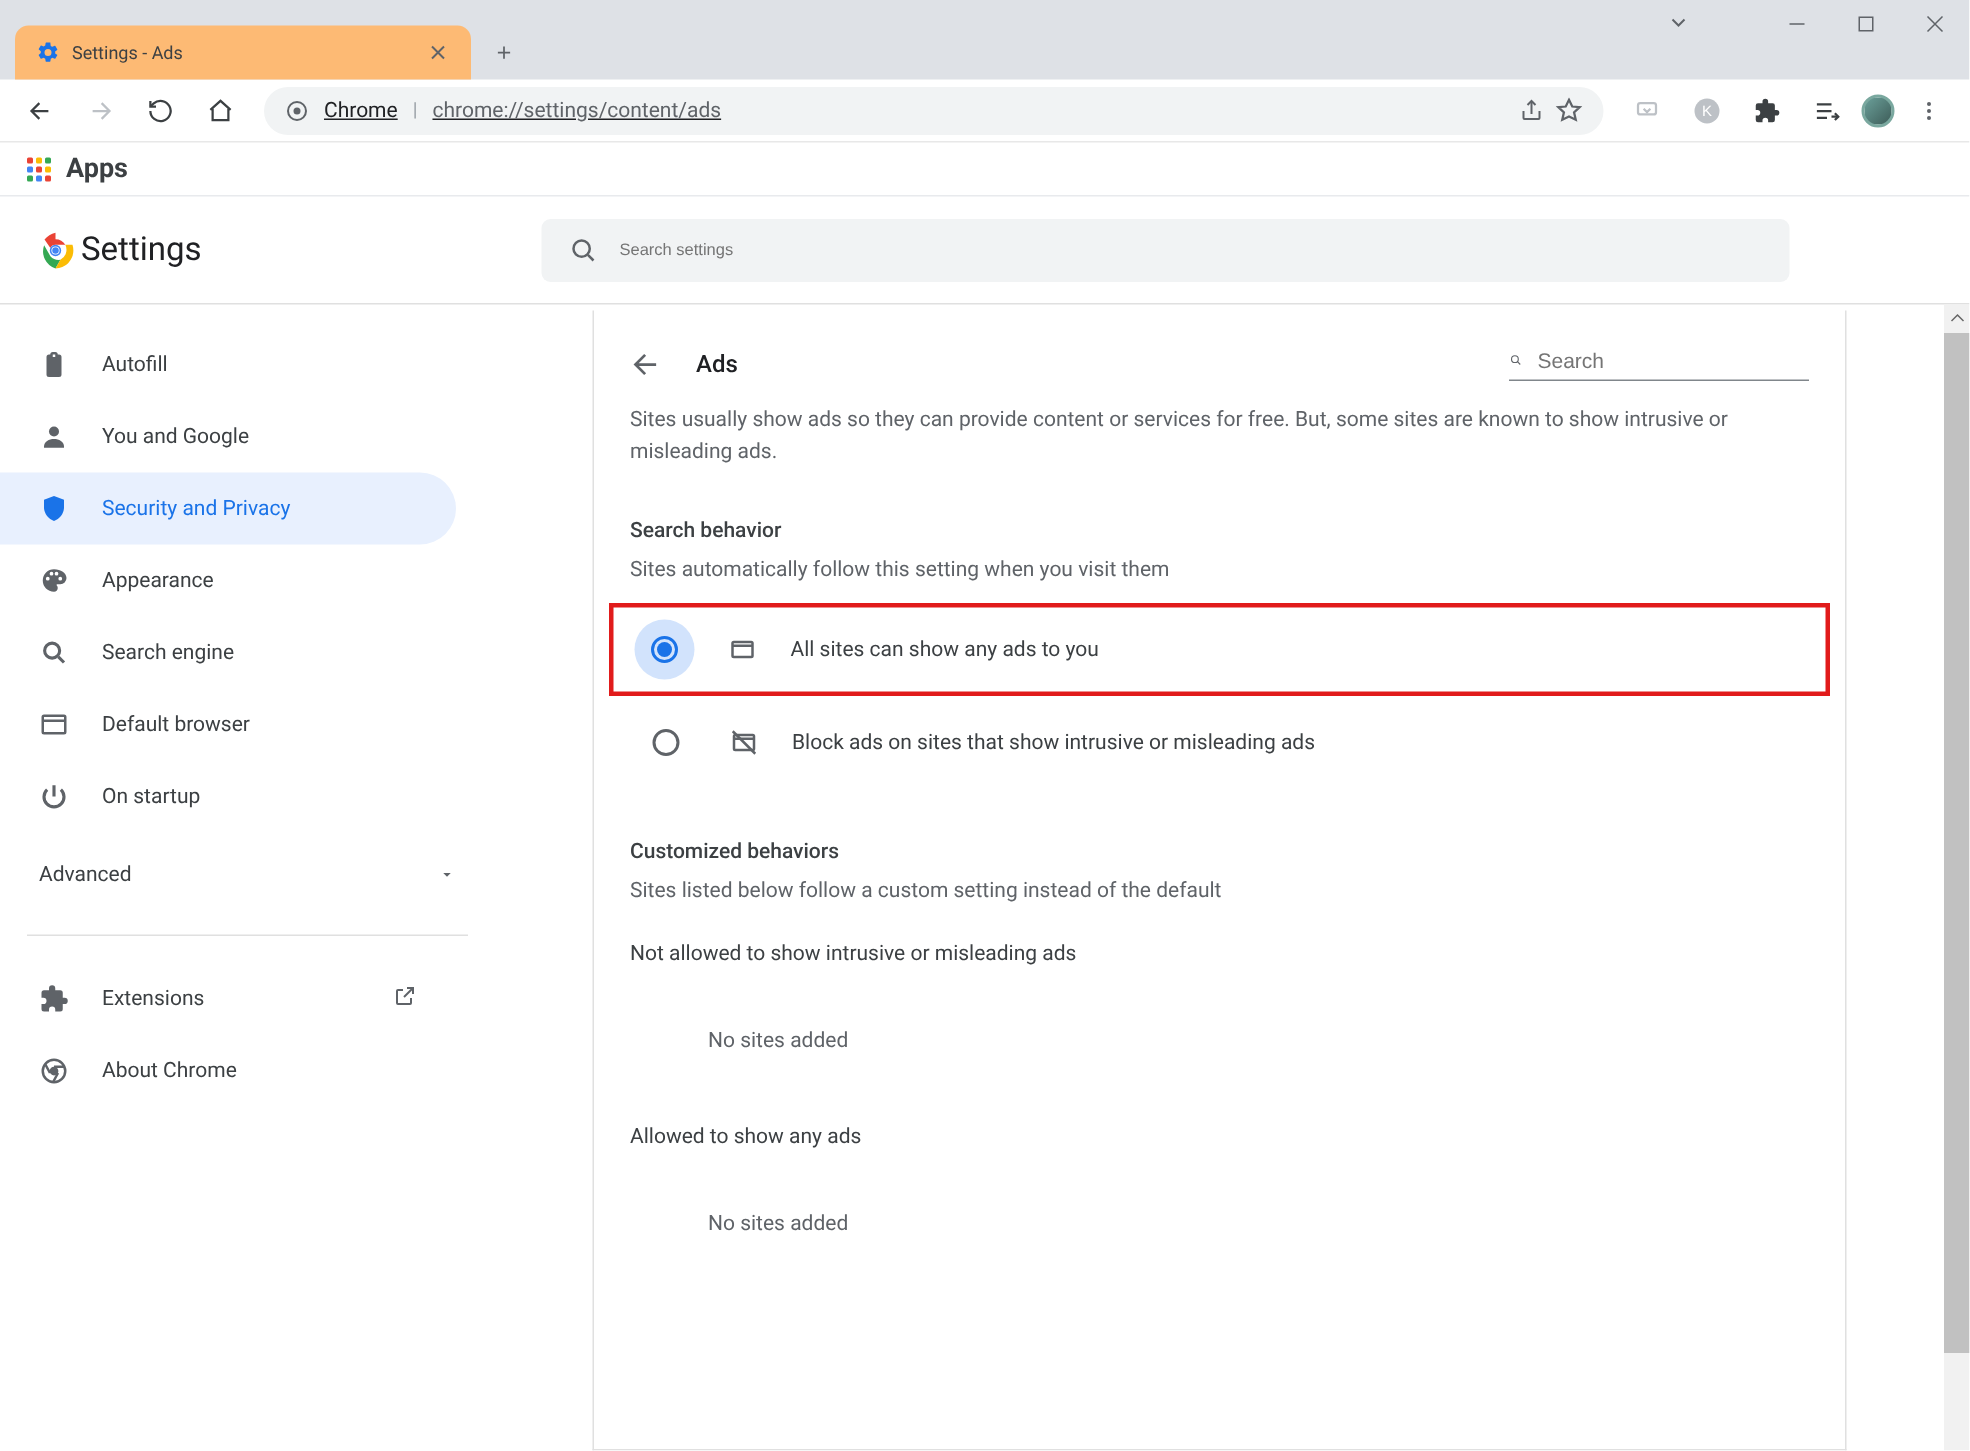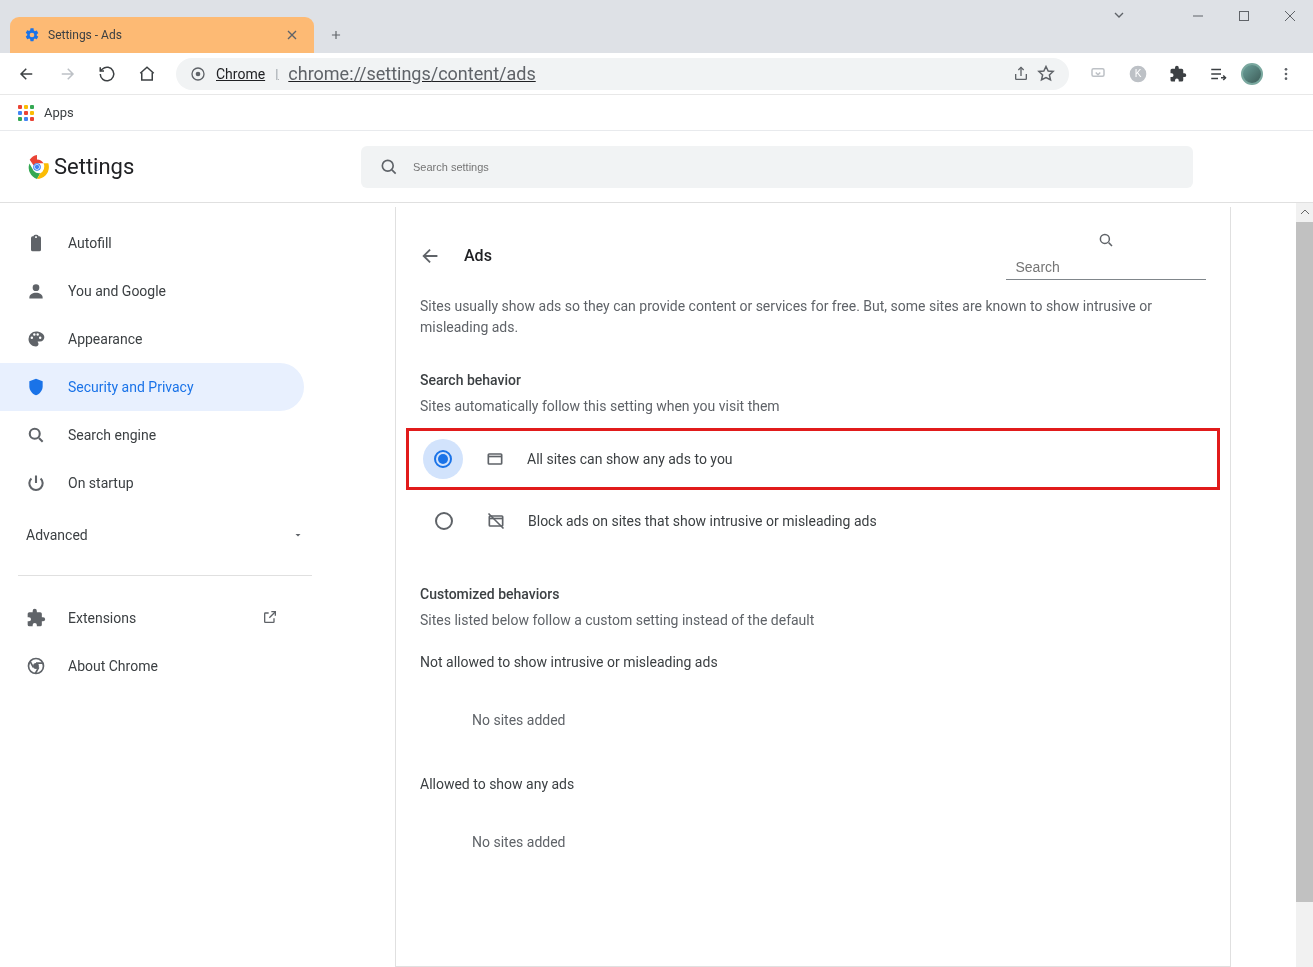--- a/index.html
+++ b/index.html
@@ -18,30 +18,30 @@
 .titlebar-chevron { position:absolute; right:186px; top:7px; color:#5f6368;}
 
 
 .toolbar { height: 42px; background:#fff; display:flex; align-items:center; padding: 0 10px; gap:6px; border-bottom: 1px solid #e8e8e8; }
 .tb-icon { width:34px; height:34px; display:flex; align-items:center; justify-content:center; color:#5f6368; border-radius:50%; }
 .tb-icon.disabled { color:#bdc1c6; }
 .omnibox { flex:1; height:32px; background:#f1f3f4; border-radius:16px; display:flex; align-items:center; padding:0 14px; gap:10px; margin:0 6px;text-decoration:underline; }
 .omnibox .chrome-icon{ color:#5f6368; width:16px;height:16px;}
 .omni-chrome { color:#202124; font-size:14px;}
 .omni-sep { color:#9aa0a6; }
-.omni-url { color:#5f6368; font-size:18px; flex:1;}
+.omni-url { color:#5f6368; font-size:14px; flex:1;}
 .omni-actions{display:flex; gap:8px; align-items:center;}
 .tb-right { display:flex; align-items:center; gap:6px; }
 .avatar{ width:22px;height:22px;border-radius:50%; background: linear-gradient(135deg,#6ba09a,#3d5c58); border:2px solid #7aa89f;}
 
 
 .bookbar { height:36px; display:flex; align-items:center; padding:0 18px; gap:10px; border-bottom:1px solid #e8eaed; }
 .apps-icon{display:grid;grid-template-columns:repeat(3,4px);grid-template-rows:repeat(3,4px);gap:2px;}
 .apps-icon span{width:4px;height:4px;border-radius:1px;}
-.bookbar-label{font-size:13px;color:#3c4043;}
+.bookbar-label{font-size:18px;color:#3c4043;font-weight:bold;}
 
 
 .settings-header{height:72px;display:flex;align-items:center;padding:0 24px;gap:4px;border-bottom:1px solid #e0e0e0;}
 .chrome-logo{width:26px;height:26px;}
 .settings-title{font-size:22px;color:#202124;font-weight:400;}
 .search-settings{margin-left:auto;margin-right:96px;width:832px;max-width:832px;height:42px;background:#f1f3f4;border-radius:6px;display:flex;align-items:center;padding:0 18px;gap:14px;color:#5f6368;}
 .search-settings input{border:none;background:transparent;outline:none;font-size:11px;flex:1;color:#3c4043;}
 
 
 .main{display:flex;height:calc(967px - 53px - 42px - 36px - 72px); position:relative;}
@@ -56,21 +56,21 @@
 .side-item.active .s-icon{color:#1a73e8;}
 .advanced-row{display:flex;align-items:center;justify-content:space-between;padding:14px 26px;color:#3c4043;font-size:14px;cursor:pointer; margin-top:6px;}
 .side-divider{border:none;border-top:1px solid #e0e0e0;margin:18px 18px;}
 .ext-link{margin-left:auto;color:#5f6368;}
 
 .content{flex:1;display:flex;justify-content:center;padding-top:4px; margin-right:17px;}
 .card{width:836px;background:#fff;border:1px solid #e0e0e0;border-top:none;border-radius:0 0 0 0; padding: 24px 24px 60px 24px; box-shadow:0 0 0 rgba(0,0,0,0);}
 .card-header{display:flex;align-items:center;gap:22px;margin-bottom:16px;}
 .back-btn{width:22px;height:22px;color:#5f6368;}
 .card-title{font-size:16px;color:#202124;font-weight:500;}
-.card-search{margin-left:auto;display:flex;align-items:center;gap:10px;border-bottom:1px solid #80868b;width:200px;padding-bottom:4px;flex-direction:column;}
+.card-search{margin-left:auto;display:flex;align-items:center;gap:10px;border-bottom:1px solid #80868b;width:200px;padding-bottom:4px;}
 .card-search input{border:none;outline:none;font-size:14px;color:#5f6368;flex:1;}
 .card-search .sicon{color:#5f6368;width:18px;height:18px;}
 
 .intro{color:#5f6368;font-size:14px;line-height:1.5;margin-bottom:34px;}
 .section-label{color:#3c4043;font-size:14px;font-weight:500;margin-bottom:10px;}
 .section-sub{color:#5f6368;font-size:14px;margin-bottom:14px;}
 
 .radio-row{display:flex;align-items:center;gap:22px;height:62px;padding:0 4px;}
 .radio-row.highlight{border:3px solid #e11b1b;margin:0 -14px;padding:0 14px;}
 .radio-halo{width:40px;height:40px;border-radius:50%;display:flex;align-items:center;justify-content:center;}
@@ -252,44 +252,53 @@
     </div>
     <div class="side-item">
       <span class="s-icon">
           <svg width="20" height="20" viewBox="0 0 24 24" fill="currentColor">
             <circle cx="12" cy="8" r="4"></circle>
             <path d="M4 20c0-4 4-6 8-6s8 2 8 6v1H4z"></path>
           </svg>
         </span>
       <span>You and Google</span>
     </div>
+    <div class="side-item active">
+      <span class="s-icon">
+          <svg width="20" height="20" viewBox="0 0 24 24" fill="currentColor">
+            <path d="M12 2l8 3v6c0 5-3.4 9.3-8 11-4.6-1.7-8-6-8-11V5z"></path>
+          </svg>
+        </span>
+      <span>Security and Privacy</span>
+    </div>
     <div class="side-item">
       <span class="s-icon">
           <svg width="20" height="20" viewBox="0 0 24 24" fill="currentColor">
             <path d="M12 3a9 9 0 00-9 9c0 5 4 9 9 9 1.7 0 3-1.3 3-3 0-.8-.3-1.5-.8-2-.3-.4-.2-1 .3-1H17a5 5 0 005-5c0-4-4.5-7-10-7zM7 12a1.5 1.5 0 110-3 1.5 1.5 0 010 3zm3-4a1.5 1.5 0 110-3 1.5 1.5 0 010 3zm4 0a1.5 1.5 0 110-3 1.5 1.5 0 010 3zm3 4a1.5 1.5 0 110-3 1.5 1.5 0 010 3z"></path>
           </svg>
         </span>
       <span>Appearance</span>
-    </div>
-    <div class="side-item active">
-      <span class="s-icon">
-          <svg width="20" height="20" viewBox="0 0 24 24" fill="currentColor">
-            <path d="M12 2l8 3v6c0 5-3.4 9.3-8 11-4.6-1.7-8-6-8-11V5z"></path>
-          </svg>
-        </span>
-      <span>Security and Privacy</span>
     </div>
     <div class="side-item">
       <span class="s-icon">
           <svg width="20" height="20" viewBox="0 0 24 24" fill="none" stroke="currentColor" stroke-width="2.5">
             <circle cx="10.5" cy="10.5" r="6"></circle>
             <path d="M20 20l-4.5-4.5"></path>
           </svg>
         </span>
       <span>Search engine</span>
+    </div>
+    <div class="side-item">
+      <span class="s-icon">
+          <svg width="20" height="20" viewBox="0 0 24 24" fill="currentColor">
+            <rect x="3" y="5" width="18" height="14" rx="1" fill="none" stroke="currentColor" stroke-width="2"></rect>
+            <path d="M3 9h18" stroke="currentColor" stroke-width="2"></path>
+          </svg>
+        </span>
+      <span>Default browser</span>
     </div>
     <div class="side-item">
       <span class="s-icon">
           <svg width="20" height="20" viewBox="0 0 24 24" fill="none" stroke="currentColor" stroke-width="2.5">
             <path d="M12 3v9"></path>
             <path d="M6.5 6.5a8 8 0 1011 0"></path>
           </svg>
         </span>
       <span>On startup</span>
     </div>

